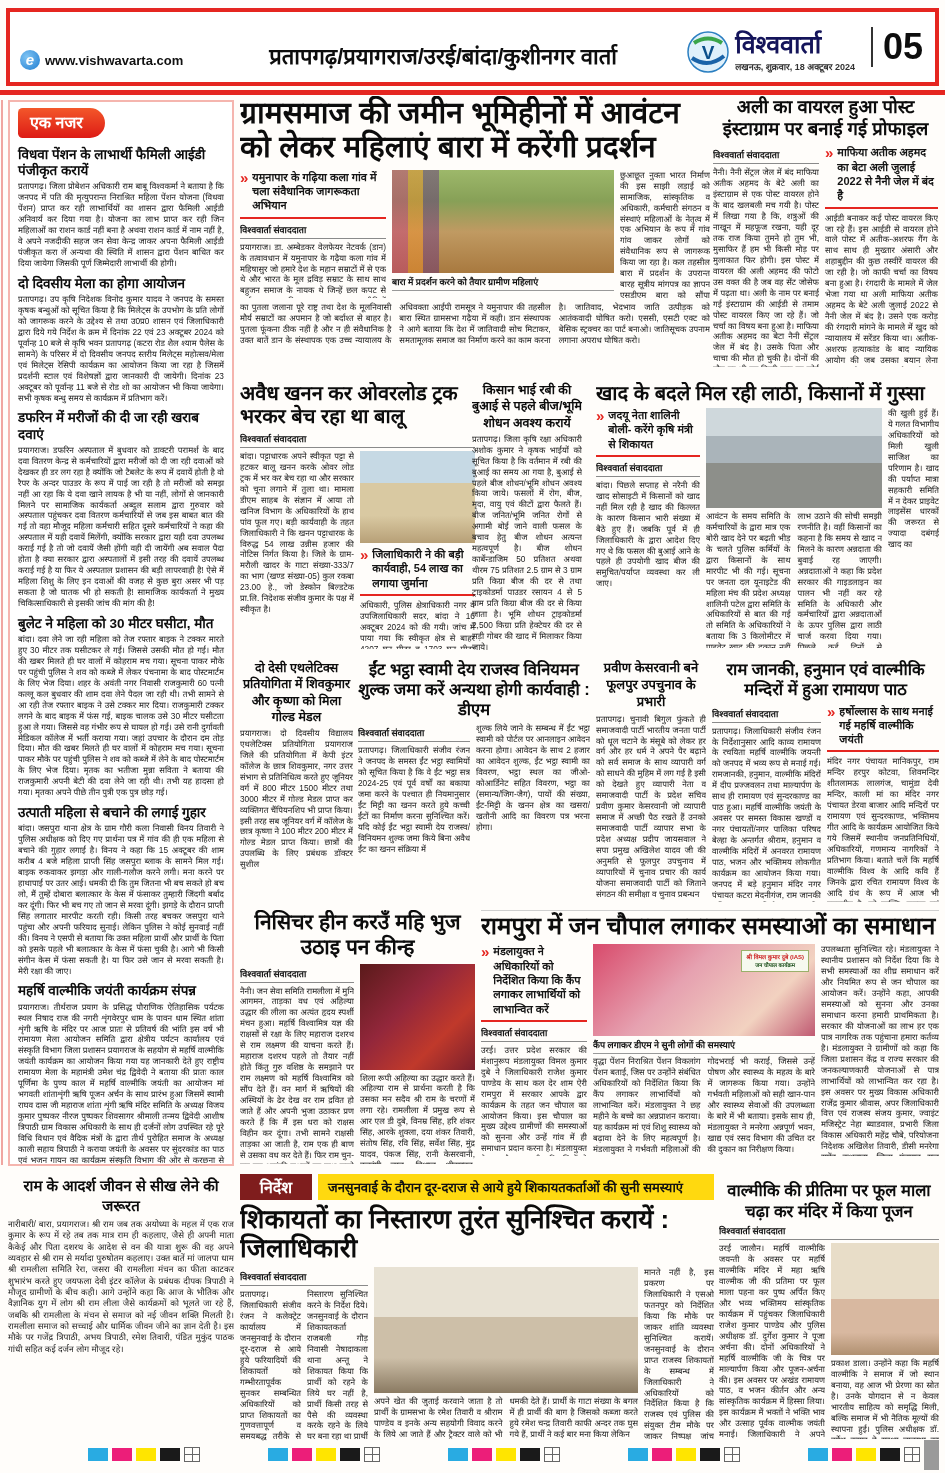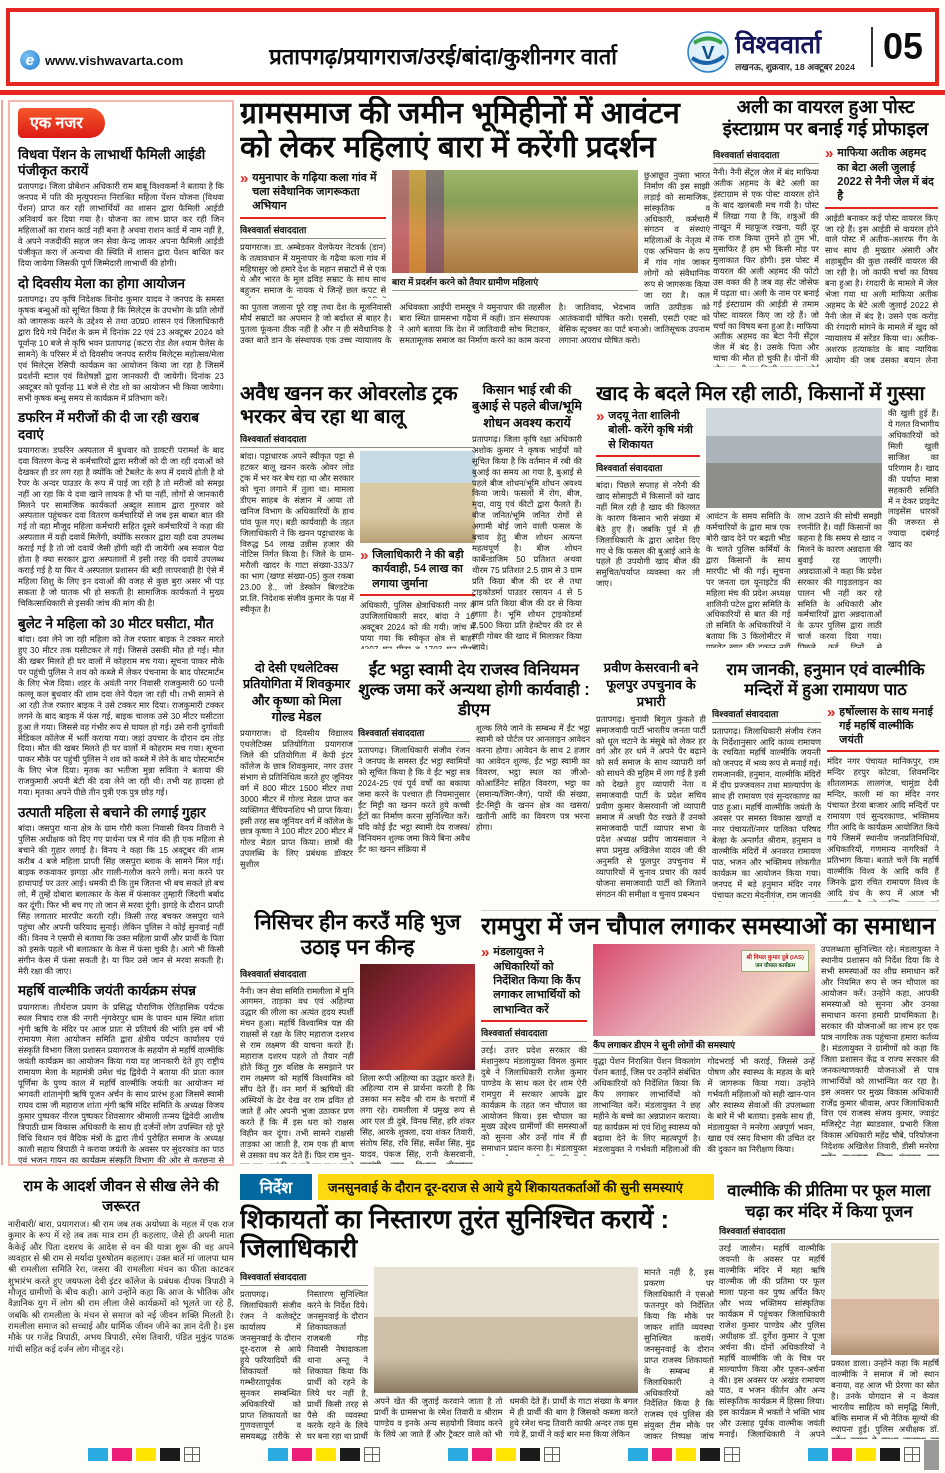--- a/index.html
+++ b/index.html
@@ -46,21 +46,21 @@
   .banner .b1{font-size:6px;font-weight:bold;color:#c22;}
   .banner .b2{font-size:5.5px;font-weight:bold;color:#144a14;}
   
   .sidebar{border:2px solid #f5b5ae;padding:4px 8px;background:#fff;}
   .eknajar{display:inline-block;background:linear-gradient(180deg,#f3572a,#dd1b15);color:#fff;
            font-size:16px;font-weight:800;padding:3px 22px 5px 12px;border-radius:5px 16px 16px 5px;
            margin:2px 0 2px;}
   .sb-t{font-size:13.5px;line-height:1.2;font-weight:800;margin:7px 0 2px;color:#0c0c0c;}
   
   .kickrow{display:flex;gap:6px;align-items:stretch;}
-  .redbox{background:#0369a1;color:#fff;font-size:16px;font-weight:800;display:flex;
+  .redbox{background:#7f1d1d;color:#fff;font-size:16px;font-weight:800;display:flex;
           align-items:center;justify-content:center;width:72px;}
   .ystrip{flex:1;background:#ffd90f;color:#111;font-size:13px;font-weight:800;display:flex;
           align-items:center;padding:0 10px;}
   
   .reggroup{display:flex;gap:4px;align-items:center;}
   .sq{width:20px;height:13px;display:inline-block;}
   .regx{width:14px;height:13px;border:1px solid #666;
         background:linear-gradient(#666,#666) 50% 0/1px 100% no-repeat,
                    linear-gradient(#666,#666) 0 50%/100% 1px no-repeat;}
 </style>
@@ -128,21 +128,21 @@
     <h1 class="hl" style="font-size:30px;line-height:1.13;margin:0;">ग्रामसमाज की जमीन भूमिहीनों में आवंटन को लेकर महिलाएं बारा में करेंगी प्रदर्शन</h1>
     <div class="row" style="margin-top:6px;">
       <div class="ovh" style="width:146px;height:128px;">
         <div class="q" style="border-bottom-width:2px;">
           <span class="qm"></span>
           <span class="qt">यमुनापार के गढ़िया कला गांव में चला संवैधानिक जागरूकता अभियान</span>
         </div>
         <div class="byline">विश्ववार्ता संवाददाता</div>
         <div class="bt">प्रयागराज। डा. अम्बेडकर वेलफेयर नेटवर्क (डान) के तत्वावधान में यमुनापार के गढ़ैया कला गांव में महिषासुर जो हमारे देश के महान सम्राटों में से एक थे और भारत के मूल द्रविड़ सम्राट के साथ साथ बहुजन समाज के नायक थे जिन्हें छल कपट से दुर्गा द्वारा मरवा दिया गया साथ साथ दस पीढ़ियों तक शासन करने वाले बौद्ध सम्राट बृहद्रथ थे भी छल कपट से मनुवादी पुष्यमित्र शुंग द्वारा मारने एवं जलाने वाली परम्परा जिसका दशहरा पर रावण</div>
       </div>
-      <div style="width:246px;">
+      <div style="width:222px;">
         <div class="ph ph-women" style="height:103px;"></div>
         <div class="cap">बारा में प्रदर्शन करने को तैयार ग्रामीण महिलाएं</div>
       </div>
       <div class="ovh bt" style="flex:1;height:128px;">छुआछूत नुक्ता भारत निर्माण की इस साझी लड़ाई को सामाजिक, सांस्कृतिक व अधिकारी, कर्मचारी संगठन व संस्थाएं महिलाओं के नेतृत्व में एक अभियान के रूप में गांव गांव जाकर लोगों को संवैधानिक रूप से जागरूक किया जा रहा है। कल तहसील बारा में प्रदर्शन के उपरान्त बारह सूत्रीय मांगपत्र का ज्ञापन एसडीएम बारा को सौंपा जाएगा। छुआछूत मानना देशद्रोह है और संविधान के अनुच्छेद-17 का उल्लंघन है। जातिवाद आतंकवाद है, जालिबन्दी कानून अविलम्ब बनाओ।</div>
     </div>
     <div class="bt ovh" style="margin-top:4px;column-count:3;column-gap:8px;height:76px;">का पुतला जलाना पूरे राष्ट्र तथा देश के मूलनिवासी मौर्य सम्राटों का अपमान है जो बर्दाश्त से बाहर है। पुतला फूंकना ठीक नहीं है और न ही संवैधानिक है उक्त बातें डान के संस्थापक एक उच्च न्यायालय के अधिवक्ता आईपी रामसूत्र ने यमुनापार की तहसील बारा स्थित ग्रामसभा गढ़ैया में कही। डान संस्थापक ने आगे बताया कि देश में जातिवादी सोच मिटाकर, समतामूलक समाज का निर्माण करने का काम करना है। जातिवाद, भेदभाव जाति उत्पीड़क को आतंकवादी घोषित करो। एससी, एसटी एक्ट को बेसिक स्ट्रक्चर का पार्ट बनाओ। जातिसूचक उपनाम लगाना अपराध घोषित करो।</div>
   </section>
 
   <section class="abs ovh" style="left:713px;top:96px;width:225px;height:282px;">
     <h2 class="hl" style="font-size:18.5px;line-height:1.2;margin:0;text-align:center;">अली का वायरल हुआ पोस्ट इंस्टाग्राम पर बनाई गई प्रोफाइल</h2>

